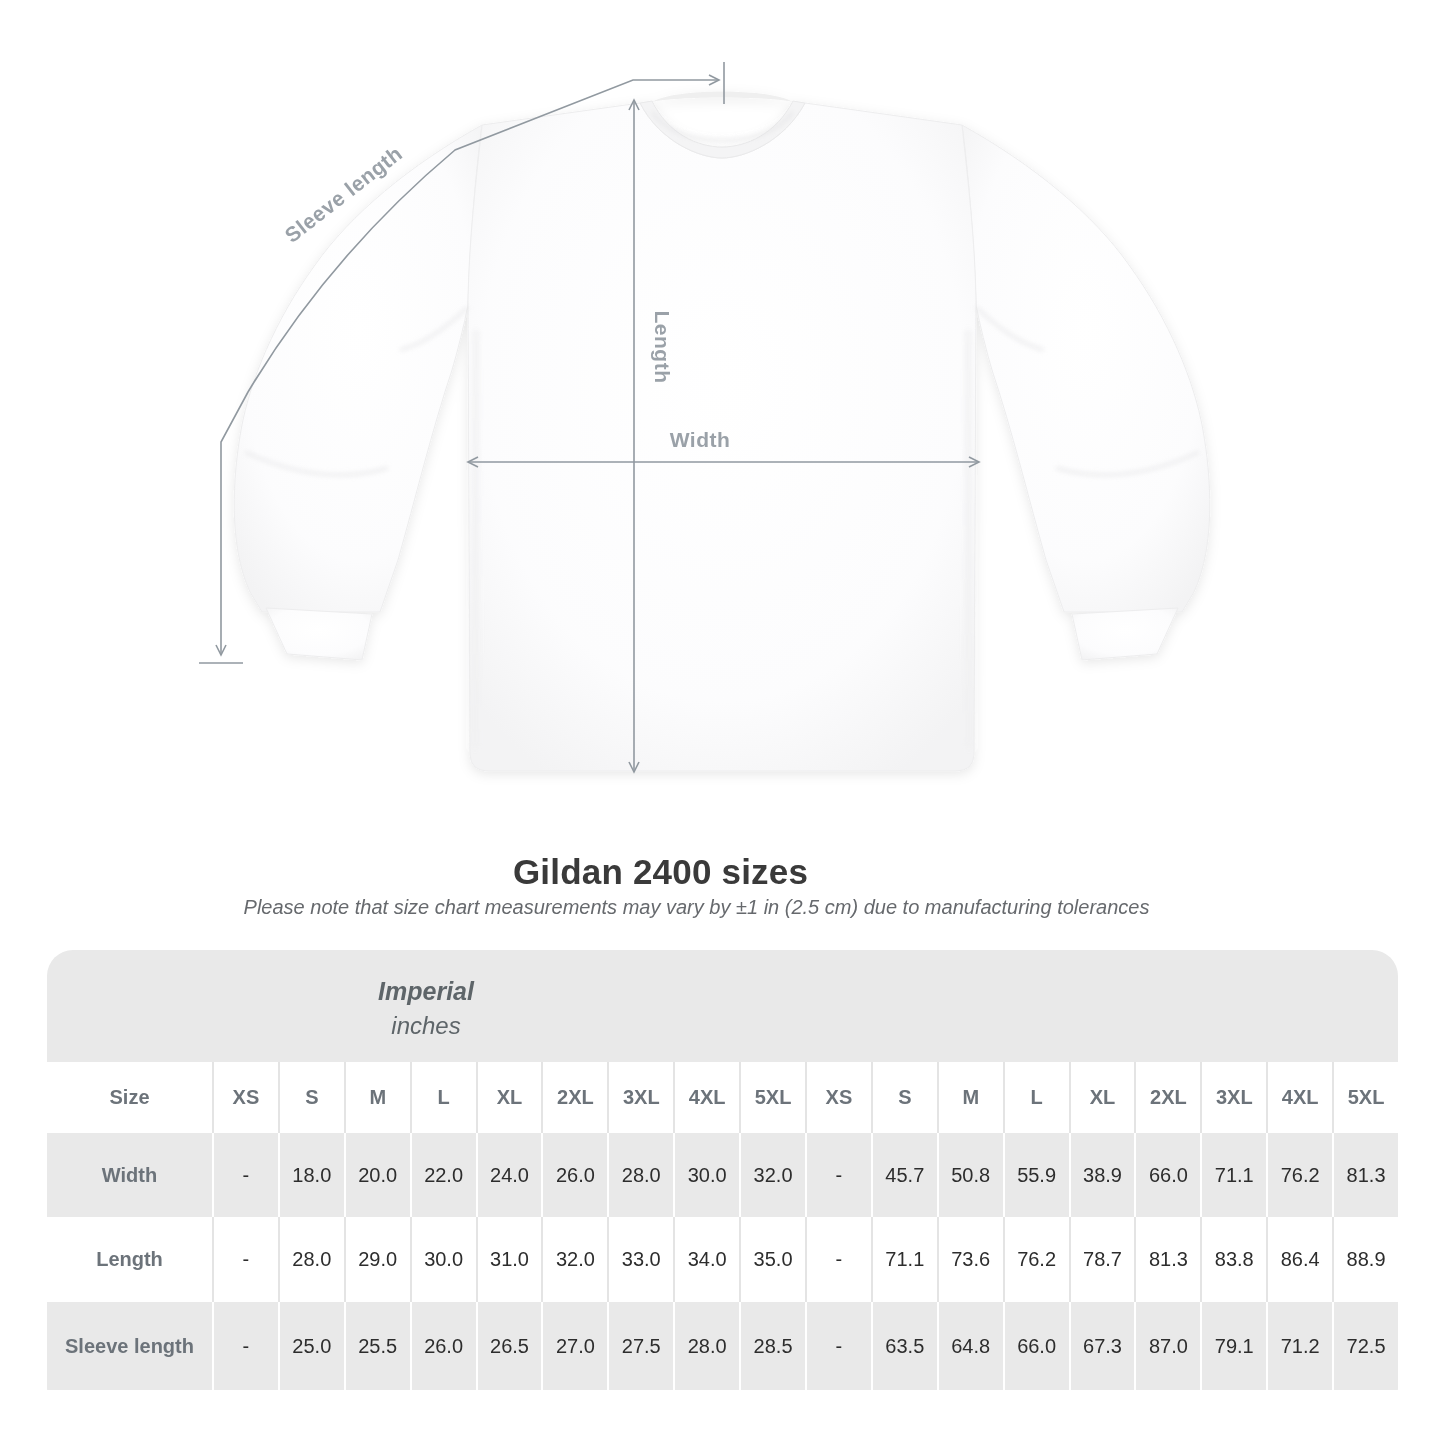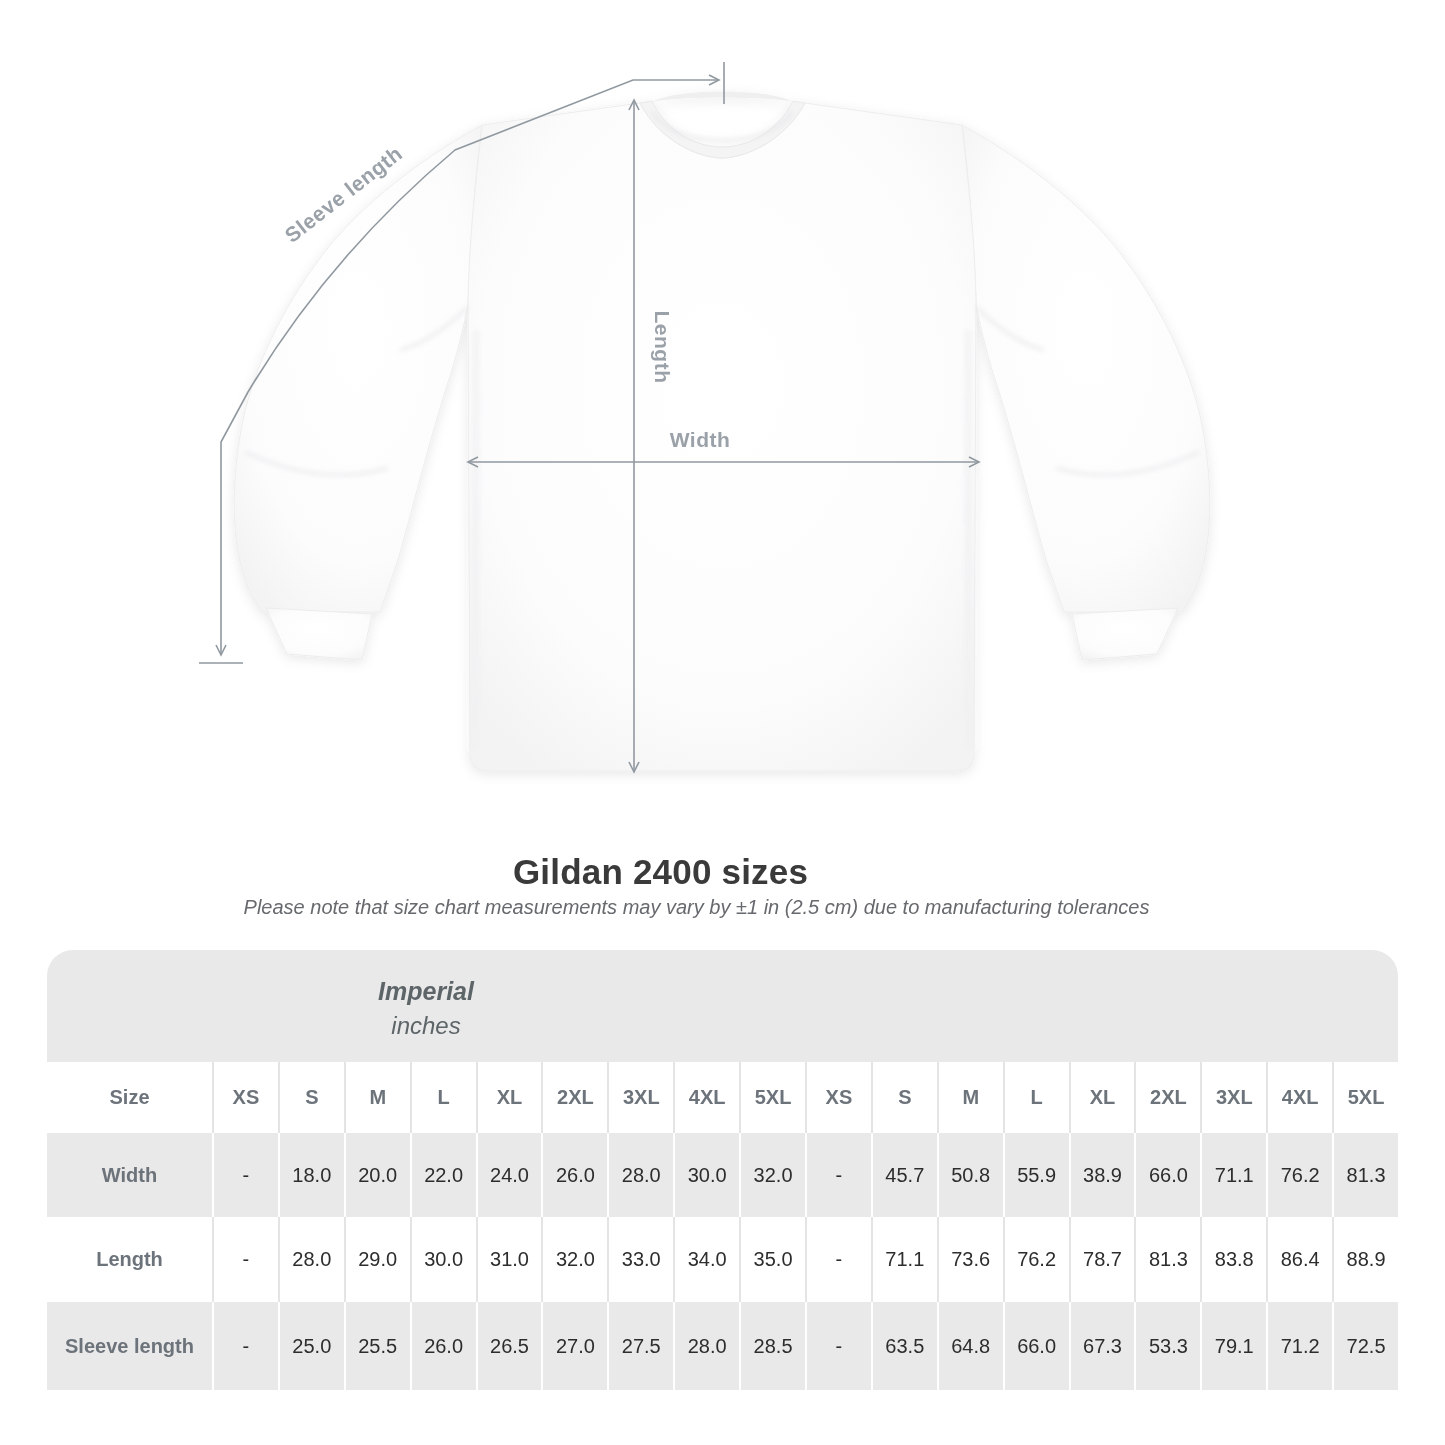--- a/index.html
+++ b/index.html
@@ -244,19 +244,19 @@
         <div class="cell val">26.5</div>
         <div class="cell val">27.0</div>
         <div class="cell val">27.5</div>
         <div class="cell val">28.0</div>
         <div class="cell val">28.5</div>
         <div class="cell val">-</div>
         <div class="cell val">63.5</div>
         <div class="cell val">64.8</div>
         <div class="cell val">66.0</div>
         <div class="cell val">67.3</div>
-        <div class="cell val">53.3</div>
+        <div class="cell val">87.0</div>
         <div class="cell val">79.1</div>
         <div class="cell val">71.2</div>
         <div class="cell val">72.5</div>
       </div>
     </div>
 </div>
 
 </body></html>

